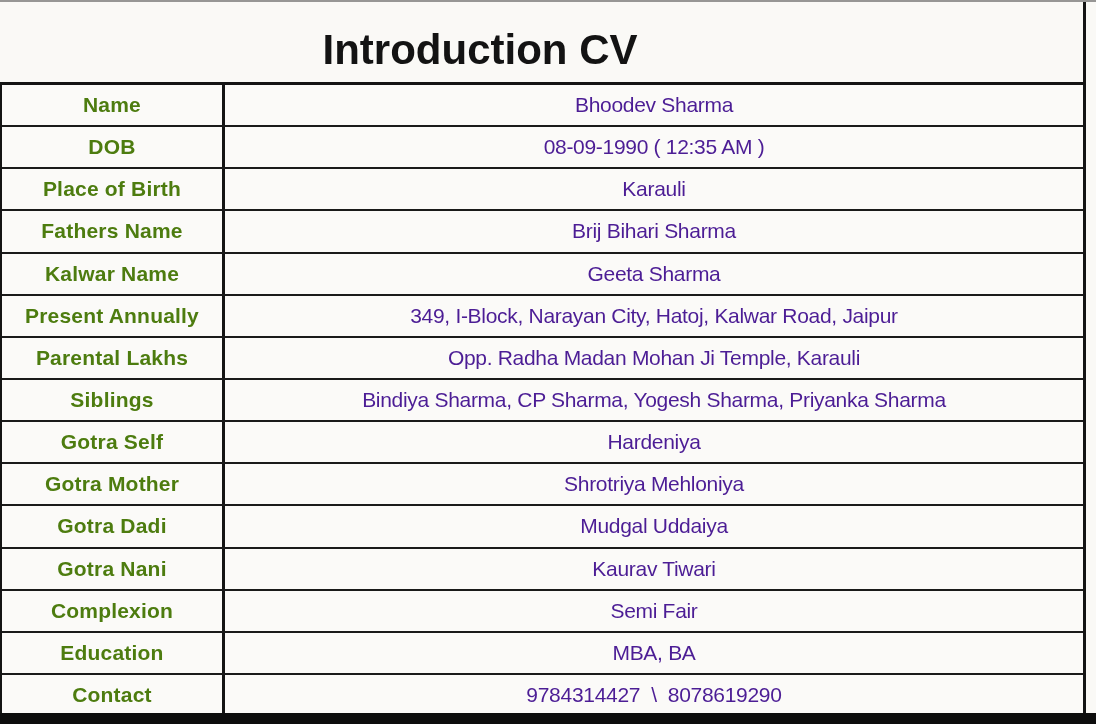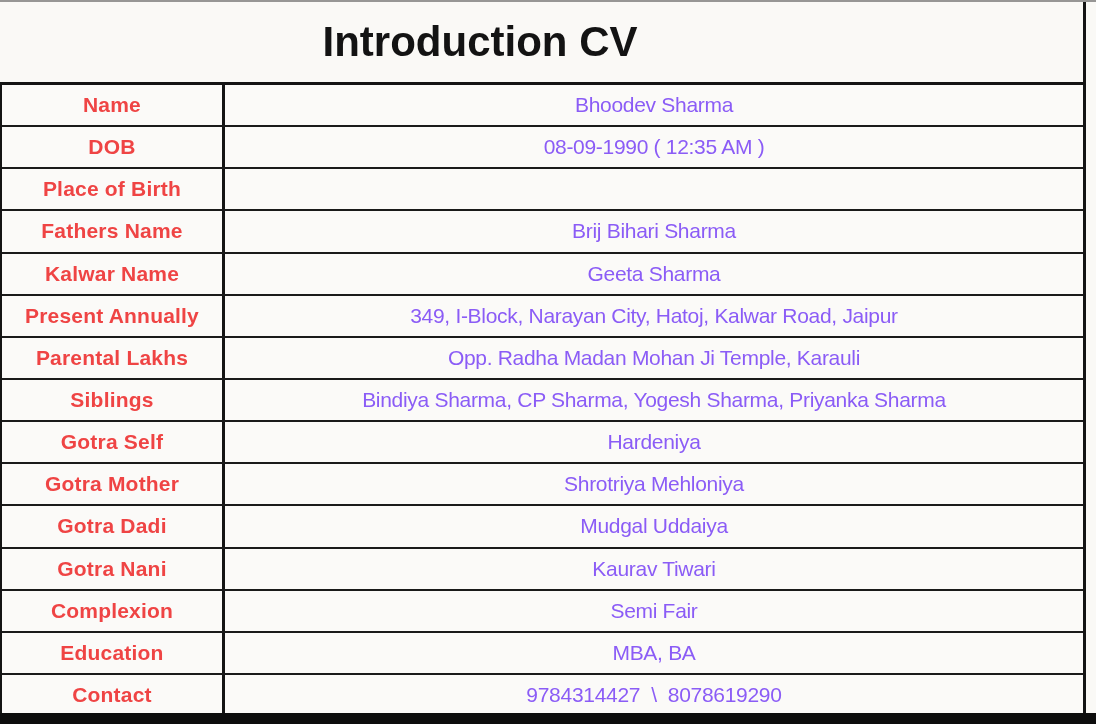--- a/index.html
+++ b/index.html
@@ -16,24 +16,25 @@
     position: relative;
     width: 1096px;
     height: 724px;
     background: #faf9f6;
     overflow: hidden;
     border-top: 2px solid rgba(70,70,70,0.55);
     box-sizing: border-box;
   }
   .title-row {
     position: absolute;
-    top: 16px; left: 0;
+    top: 8px; left: 0;
     width: 960px;
     height: 80px;
     display: flex;
+    align-items: center;
     justify-content: center;
   }
   .title-row h1 {
     margin: 0;
     font-size: 42px;
     font-weight: bold;
     color: #131313;
     letter-spacing: 0px;
   }
   
@@ -70,30 +71,30 @@
   }
   .cell-label {
     width: 220px;
     flex: 0 0 220px;
     border-right: 3px solid #141414;
     display: flex;
     align-items: center;
     justify-content: center;
     font-weight: bold;
     font-size: 21px;
-    color: #ef4444;
+    color: #4d7c0f;
     letter-spacing: 0.2px;
   }
   .cell-value {
     flex: 1;
     display: flex;
     align-items: center;
     justify-content: center;
     font-size: 21px;
-    color: #8b5cf6;
+    color: #4c1d95;
     letter-spacing: -0.3px;
     white-space: pre-wrap;
   }
   .bottom-bar {
     position: absolute;
     bottom: 0;
     left: 0;
     width: 1096px;
     height: 11px;
     background: #0d0d0d;
@@ -115,20 +116,21 @@
   <div class="row">
         <div class="cell-label">Name</div>
         <div class="cell-value">Bhoodev Sharma</div>
       </div>
       <div class="row">
         <div class="cell-label">DOB</div>
         <div class="cell-value">08-09-1990 ( 12:35 AM )</div>
       </div>
       <div class="row">
         <div class="cell-label">Place of Birth</div>
+        <div class="cell-value">Karauli</div>
       </div>
       <div class="row">
         <div class="cell-label">Fathers Name</div>
         <div class="cell-value">Brij Bihari Sharma</div>
       </div>
       <div class="row">
         <div class="cell-label">Kalwar Name</div>
         <div class="cell-value">Geeta Sharma</div>
       </div>
       <div class="row">

